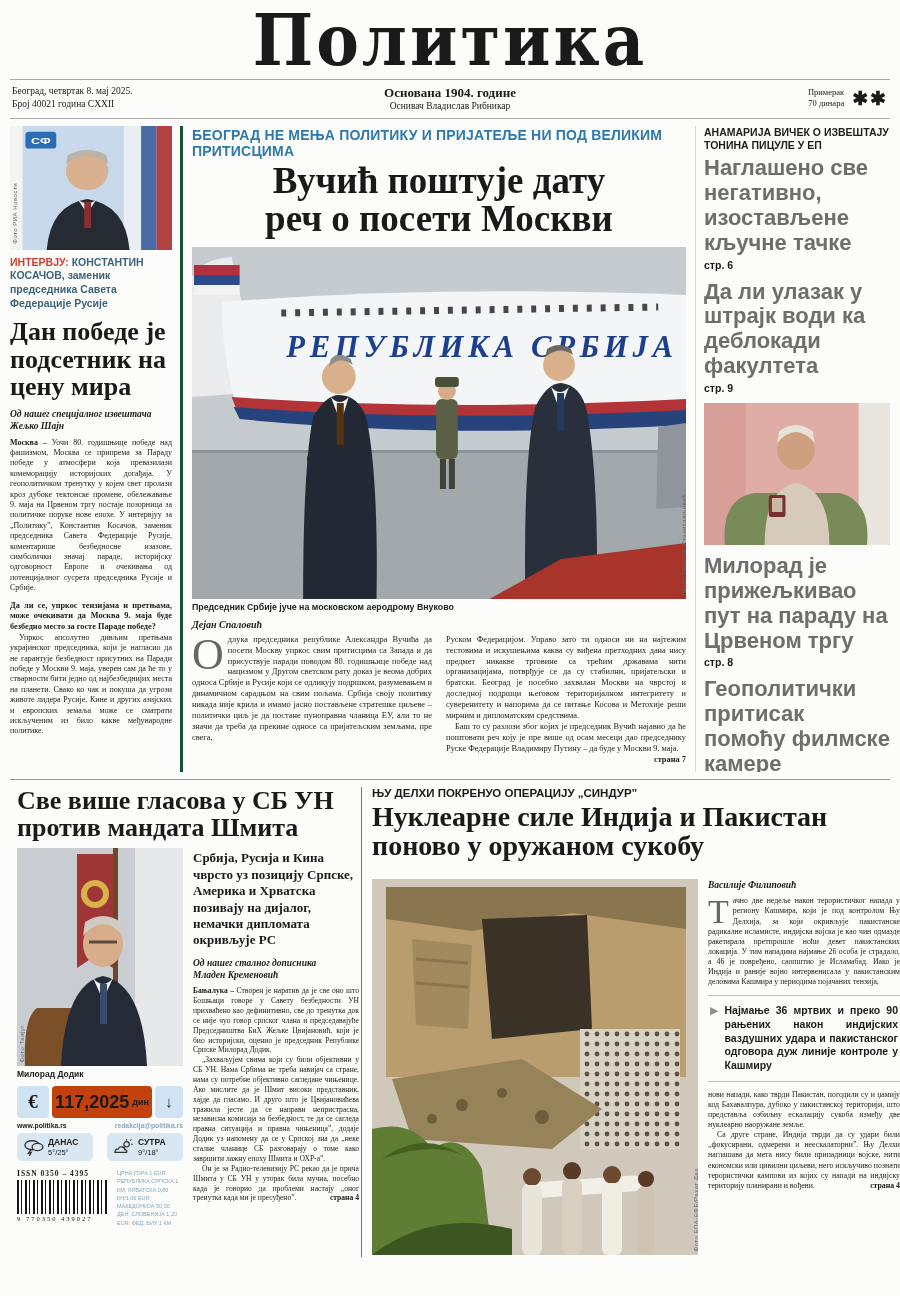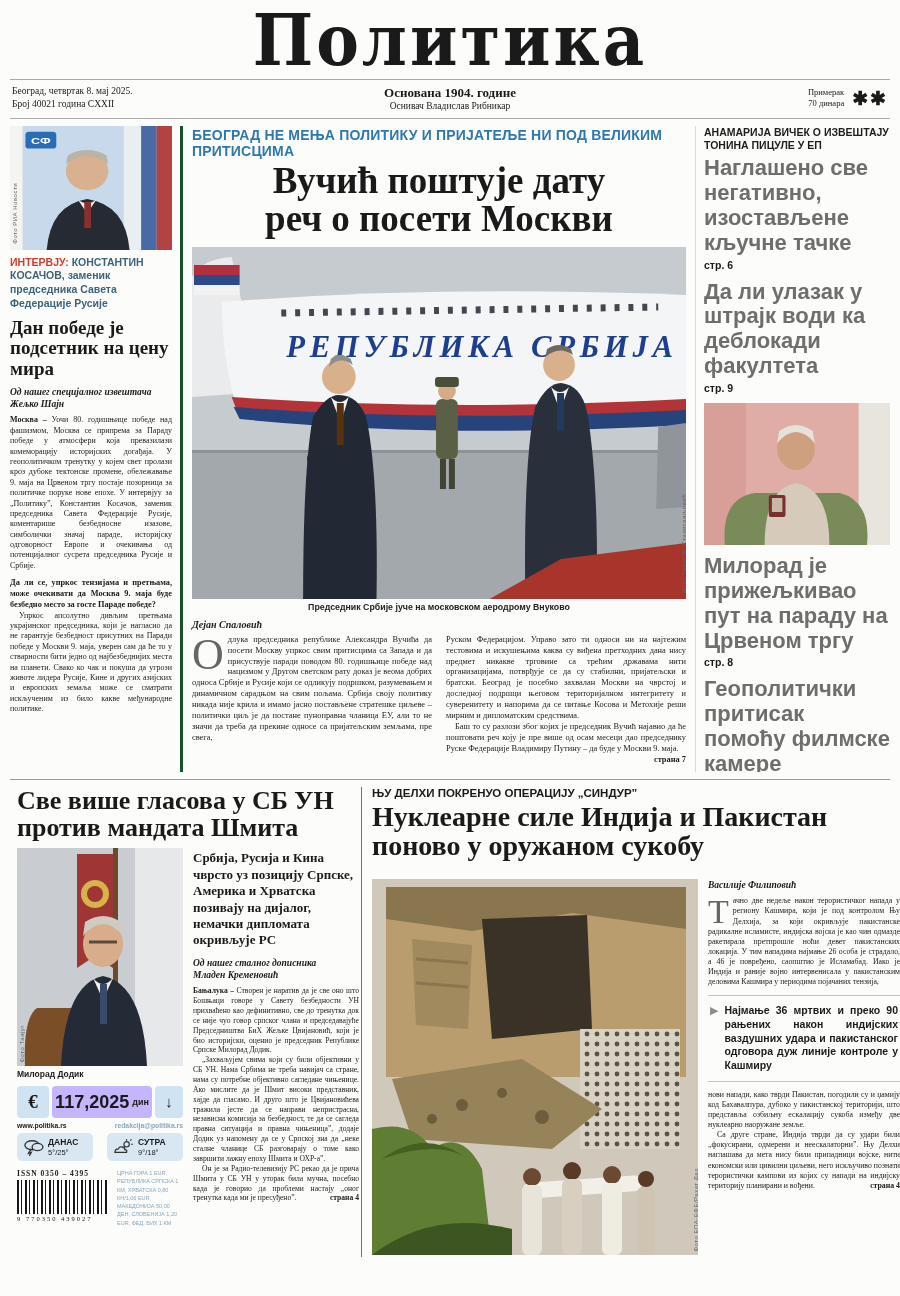--- a/index.html
+++ b/index.html
@@ -41,33 +41,33 @@
   .photo svg { display:block; width:100%; height:100%; }
   .vcred {
     position:absolute; writing-mode:vertical-rl; transform:rotate(180deg);
     font-family:"Liberation Sans", sans-serif; font-size:6px; color:#666;
     letter-spacing:.5px; white-space:nowrap;
   }
 
   .iv-kicker { margin-top:6px; font-family:"Liberation Sans", sans-serif; font-weight:bold; font-size:10.5px; line-height:1.3; }
   .iv-kicker .red { color:#d23a2c; }
   .iv-kicker .blu { color:#3c6379; }
-  .iv-headline { font-size:19px; font-weight:bold; line-height:1.06; margin:8px 0 7px; }
+  .iv-headline { font-size:26px; font-weight:bold; line-height:1.06; margin:8px 0 7px; }
   .byline { font-style:italic; font-weight:bold; font-size:9.5px; line-height:1.3; margin:0 0 5px; }
   .body-text { font-size:8px; line-height:1.3; text-align:justify; }
   .body-text p { margin:0; }
   .body-text p.ind { text-indent:9px; }
   .q { font-weight:bold; font-size:8.3px; margin-top:7px !important; }
   .pageref { float:right; font-weight:bold; }
   .leadin { font-weight:bold; }
 
   .lead-kicker { color:#2d79ae; font-family:"Liberation Sans", sans-serif; font-weight:bold; font-size:14px; margin:1px 0 3px; letter-spacing:.2px; }
   .lead-headline { text-align:center; font-size:37px; font-weight:bold; line-height:1.04; margin:2px 0 8px; }
   .lead-photo { height:352px; }
-  .lead-caption { font-family:"Liberation Sans", sans-serif; font-weight:bold; font-size:8.8px; color:#222; padding:3px 0 0;text-align:center; }
+  .lead-caption { font-family:"Liberation Sans", sans-serif; font-weight:bold; font-size:8.8px; color:#222; padding:3px 0 0; }
   .lead-byline { font-style:italic; font-weight:bold; font-size:10px; margin:6px 0 4px; }
   .lead-cols { display:flex; gap:14px; }
   .lead-cols .lc { flex:1; }
   .dropcap { float:left; font-size:44px; line-height:.82; padding:2px 4px 0 0; color:#666; }
 
   .rail-kicker { font-family:"Liberation Sans", sans-serif; font-weight:bold; font-size:10.5px; line-height:1.3; color:#1d1d1d; }
   .rail-title { font-family:"Liberation Sans", sans-serif; font-weight:bold; font-size:22px; line-height:1.13; color:#6e6e6e; margin:3px 0 3px; }
   .rail-page { font-family:"Liberation Sans", sans-serif; font-weight:bold; font-size:10.5px; margin-bottom:9px; }
   .photo-oldman { height:142px; margin:2px 0 9px; }
   .feljton { margin-top:6px; text-align:center; }
@@ -80,21 +80,21 @@
   .bl-headline { font-size:26px; font-weight:bold; line-height:1.05; margin:0 0 7px; }
   .bl-grid { display:grid; grid-template-columns:166px 166px; column-gap:10px; }
   .photo-dodik { height:218px; }
   .photo-cap { font-family:"Liberation Sans", sans-serif; font-weight:bold; font-size:8.5px; margin:3px 0 7px; }
   .bl-deck { font-size:13px; font-weight:bold; line-height:1.26; margin:2px 0 8px; }
   .bl-body { overflow:hidden; max-height:300px; font-size:7.6px; }
 
   .eurobox { display:flex; gap:3px; height:32px; margin-top:2px; }
   .eurobox > div { border-radius:4px; display:flex; align-items:center; justify-content:center; }
   .euro-sym { background:#cfe3f2; width:32px; font-size:19px; font-weight:bold; }
-  .euro-val { background:#c4b5fd; flex:1; font-family:"Liberation Sans", sans-serif; font-weight:bold; font-size:18px; gap:3px; }
+  .euro-val { background:#c2410c; flex:1; font-family:"Liberation Sans", sans-serif; font-weight:bold; font-size:18px; gap:3px; }
   .euro-val .din { font-size:9px; }
   .euro-arrow { background:#cfe3f2; width:28px; font-size:15px; font-weight:bold; }
   .linksrow { display:flex; justify-content:space-between; font-family:"Liberation Sans", sans-serif; font-weight:bold; font-size:6.8px; margin:4px 0 4px; }
   .linksrow .em { color:#8aa7bd; }
   .weather { display:flex; gap:14px; }
   .wcell { flex:1; background:#d9e7f3; border-radius:5px; display:flex; align-items:center; gap:4px; padding:4px 5px; }
   .wicon { width:22px; height:18px; flex:0 0 auto; }
   .wlabel { font-family:"Liberation Sans", sans-serif; font-weight:bold; font-size:8.5px; line-height:1.25; }
   .wtemp { font-family:"Liberation Sans", sans-serif; font-size:7.5px; }
   .barcode-row { display:flex; gap:8px; margin-top:8px; align-items:flex-start; }

